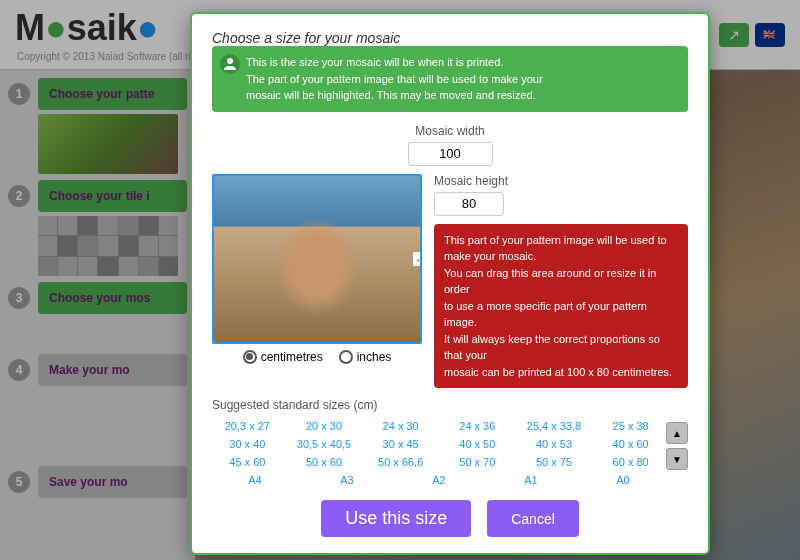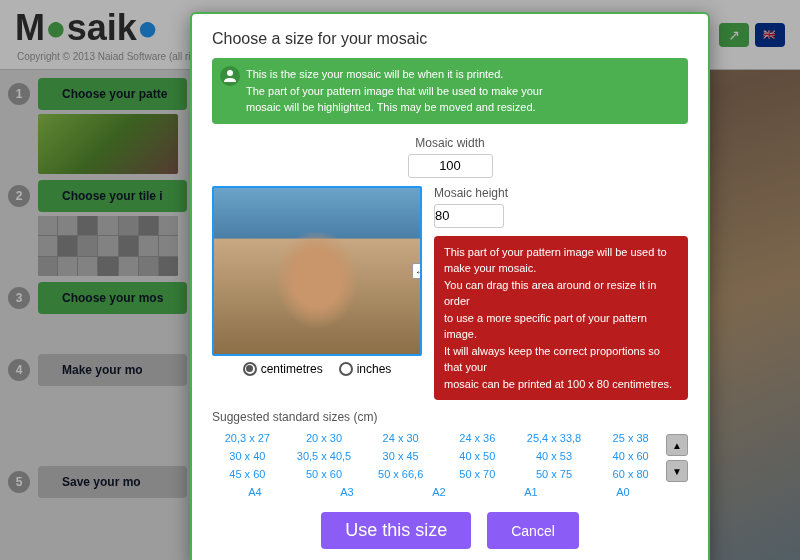--- a/index.html
+++ b/index.html
@@ -97,22 +97,22 @@
       flex-shrink: 0;
     }
 
     .step-bar {
       flex: 1;
       height: 32px;
       background: #4caf50;
       border-radius: 4px;
       display: flex;
       align-items: center;
-      padding: 0 24px;
-      color: #0f172a;
+      padding: 0 11px;
+      color: #701a75;
       font-size: 12px;
       font-weight: bold;
       overflow: hidden;
       white-space: nowrap;
     }
     .step-bar.gray { background: #bdbdbd; }
 
     .step-thumbnail {
       width: 140px;
       height: 60px;
@@ -177,24 +177,24 @@
       width: 520px;
       background: #fff;
       border-radius: 6px;
       border: 2px solid #4caf50;
       z-index: 20;
       padding: 16px 20px 16px 20px;
       box-shadow: 0 4px 20px rgba(0,0,0,0.4);
     }
 
     .modal-title {
-      font-size: 16px;
+      font-size: 14px;
       color: #333;
-      margin-bottom: 10px;
       font-weight: normal;
+      font-style: italic;
     }
 
     .info-box {
       background: #4caf50;
       color: #fff;
       border-radius: 4px;
       padding: 8px 10px 8px 34px;
       font-size: 12px;
       line-height: 1.5;
       position: relative;
@@ -323,20 +323,21 @@
     .height-label {
       font-size: 12px;
       color: #555;
       margin-bottom: 4px;
     }
     .height-input {
       width: 70px;
       height: 24px;
       border: 1px solid #ccc;
       border-radius: 3px;
+      text-align: center;
       font-size: 13px;
     }
 
     .info-box2 {
       background: #b91c1c;
       color: #fff;
       border-radius: 4px;
       padding: 8px 10px;
       font-size: 11px;
       line-height: 1.5;

